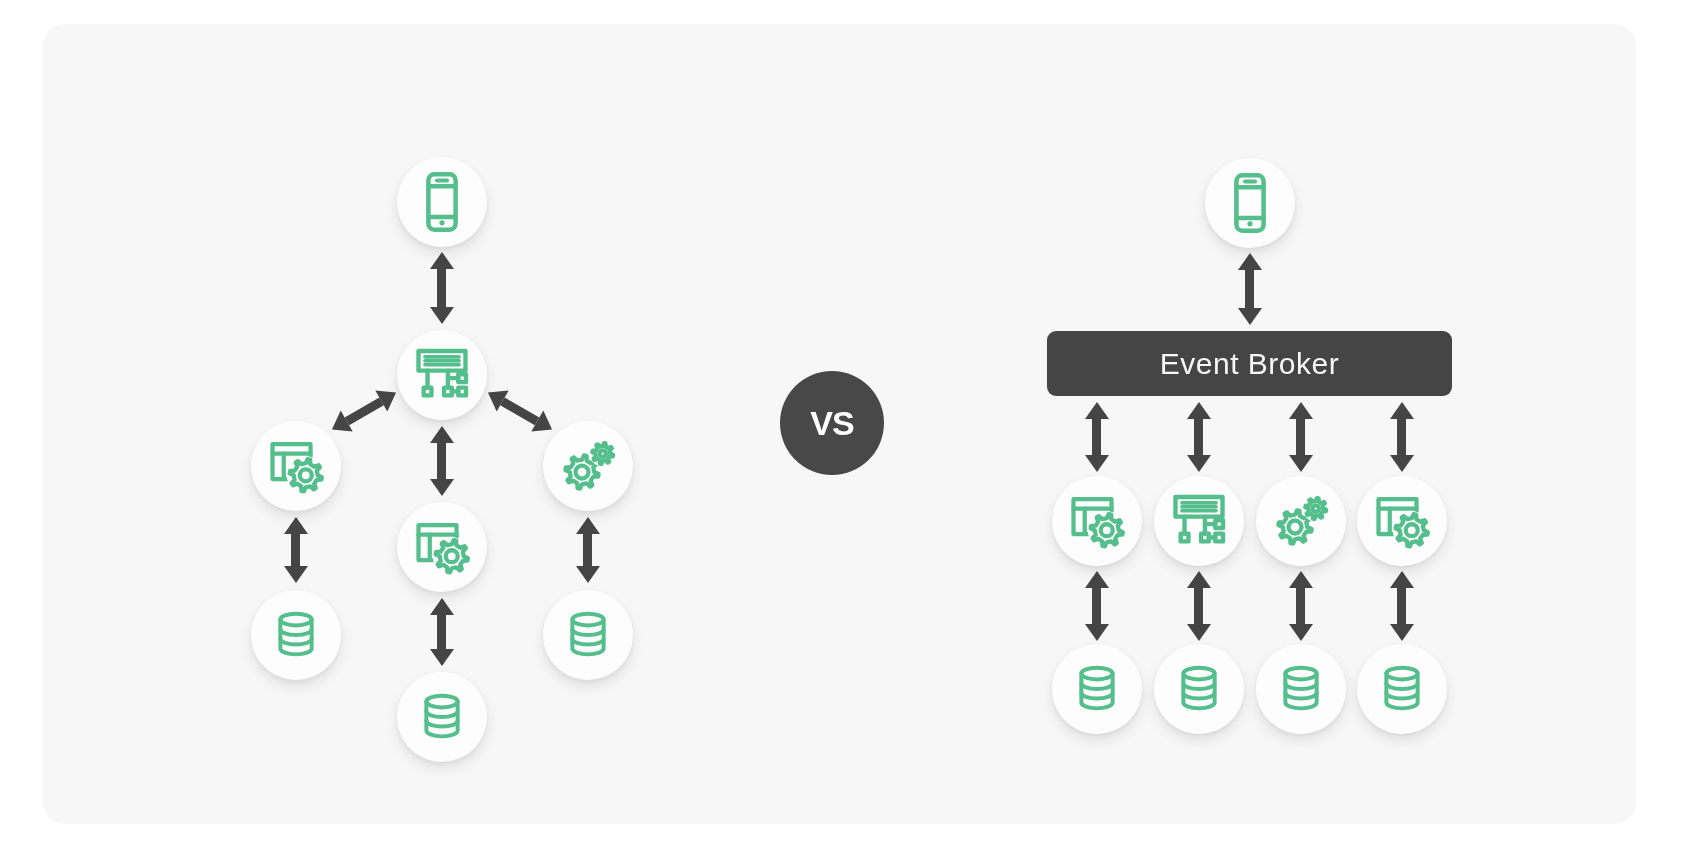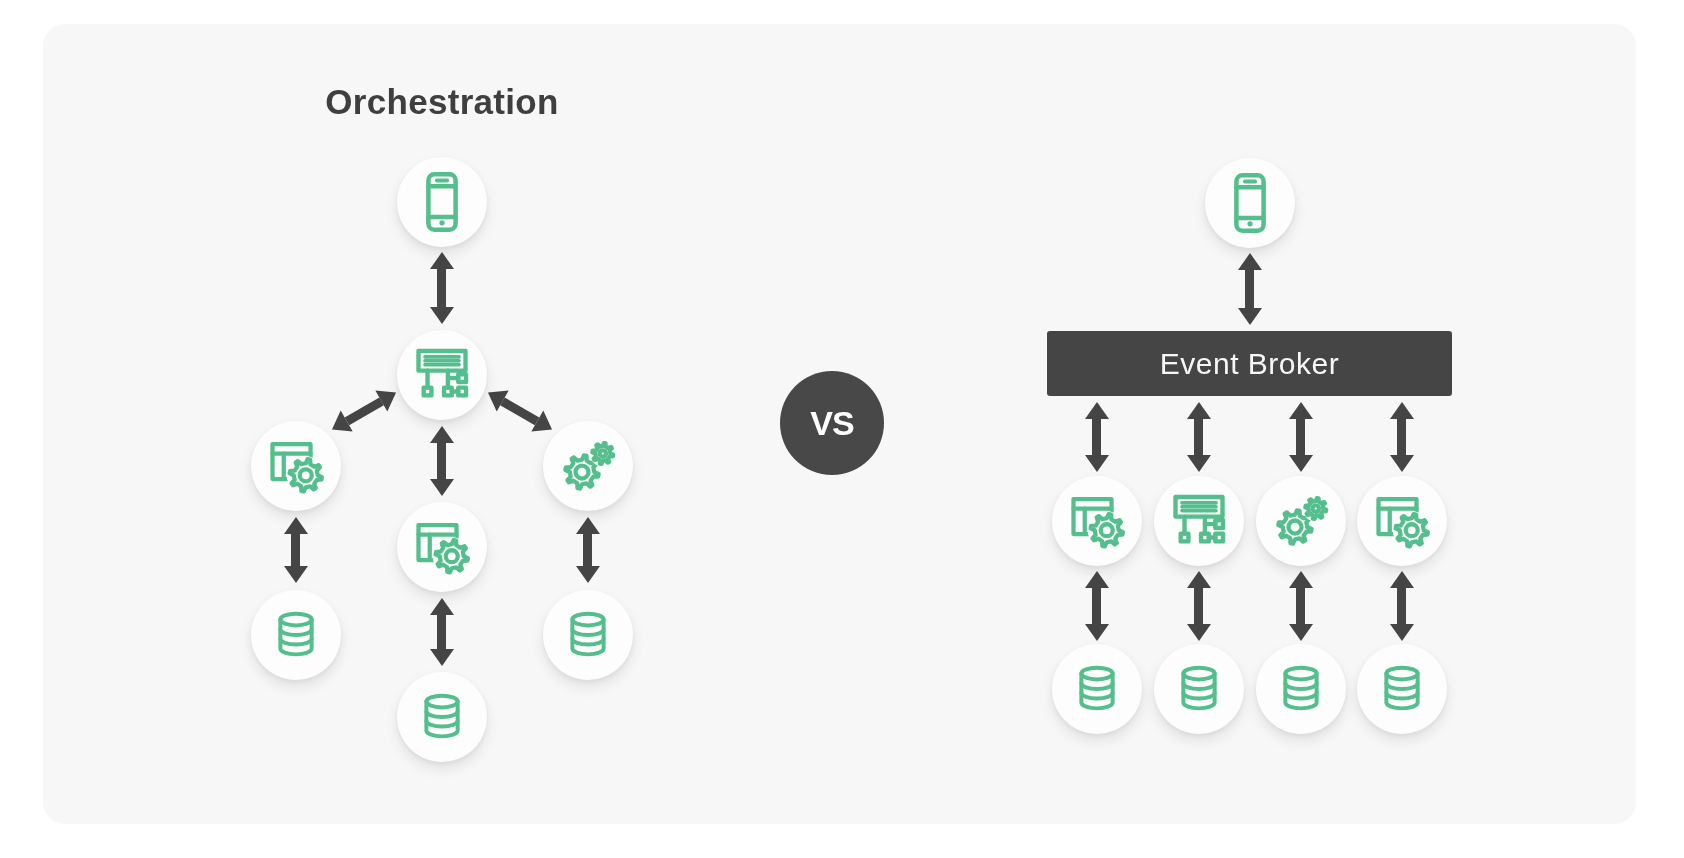--- a/index.html
+++ b/index.html
@@ -11,21 +11,21 @@
     position:absolute;left:43px;top:24px;width:1593px;height:800px;
     background:var(--card-bg,#f7f7f8);border-radius:22px;
   }
   .diagram-title{
     position:absolute;top:82px;transform:translateX(-50%);
     font-size:35px;font-weight:700;color:var(--title,#3f3f3f);
     letter-spacing:.3px;white-space:nowrap;
   }
   .broker{
     position:absolute;left:1047px;top:331px;width:405px;height:65px;
-    background:var(--dark,#454545);border-radius:3px;
+    background:var(--dark,#454545);border-radius:9px;
     display:flex;align-items:center;justify-content:center;
     color:var(--broker-text,#f7f7f7);font-size:30px;font-weight:400;letter-spacing:.5px;
   }
   .vs{
     position:absolute;left:832px;top:423px;width:104px;height:104px;
     transform:translate(-50%,-50%);background:var(--vs-bg,#484848);border-radius:50%;
     display:flex;align-items:center;justify-content:center;
     color:var(--vs-text,#ffffff);font-size:34px;font-weight:700;letter-spacing:-1px;
   }
   .node{
@@ -38,21 +38,20 @@
   .arrow{position:absolute;display:flex;align-items:center;height:26px;}
   .arrow .hl{width:0;height:0;border-top:12px solid transparent;border-bottom:12px solid transparent;border-right:17px solid var(--dark,#454545);}
   .arrow .hr{width:0;height:0;border-top:12px solid transparent;border-bottom:12px solid transparent;border-left:17px solid var(--dark,#454545);}
   .arrow .sh{flex:1;height:9px;background:var(--dark,#454545);}
 </style>
 </head>
 <body>
 
 <div class="stage" id="stage">
   <div class="card"></div>
-  <div class="diagram-title" style="left:442px">Orchestration</div>
   <div class="broker">
     <span>Event Broker</span>
   </div>
   <div class="vs">
     <span>VS</span>
   </div>
 <div class="arrow" style="left: 442px; top: 288px; width: 72px; transform: translate(-50%, -50%) rotate(90deg);">
       <span class="hl"></span>
       <span class="sh"></span>
       <span class="hr"></span>

